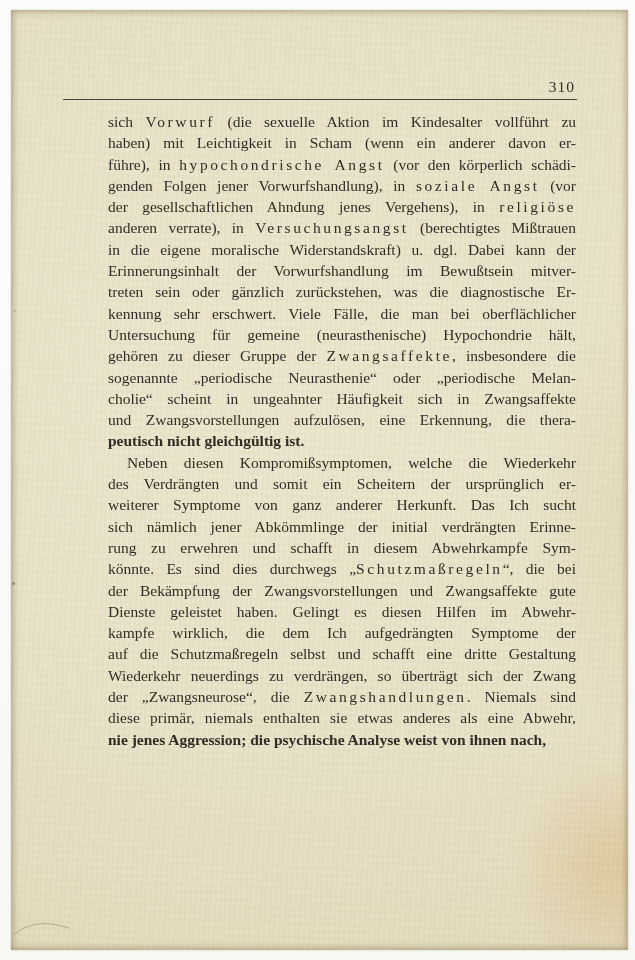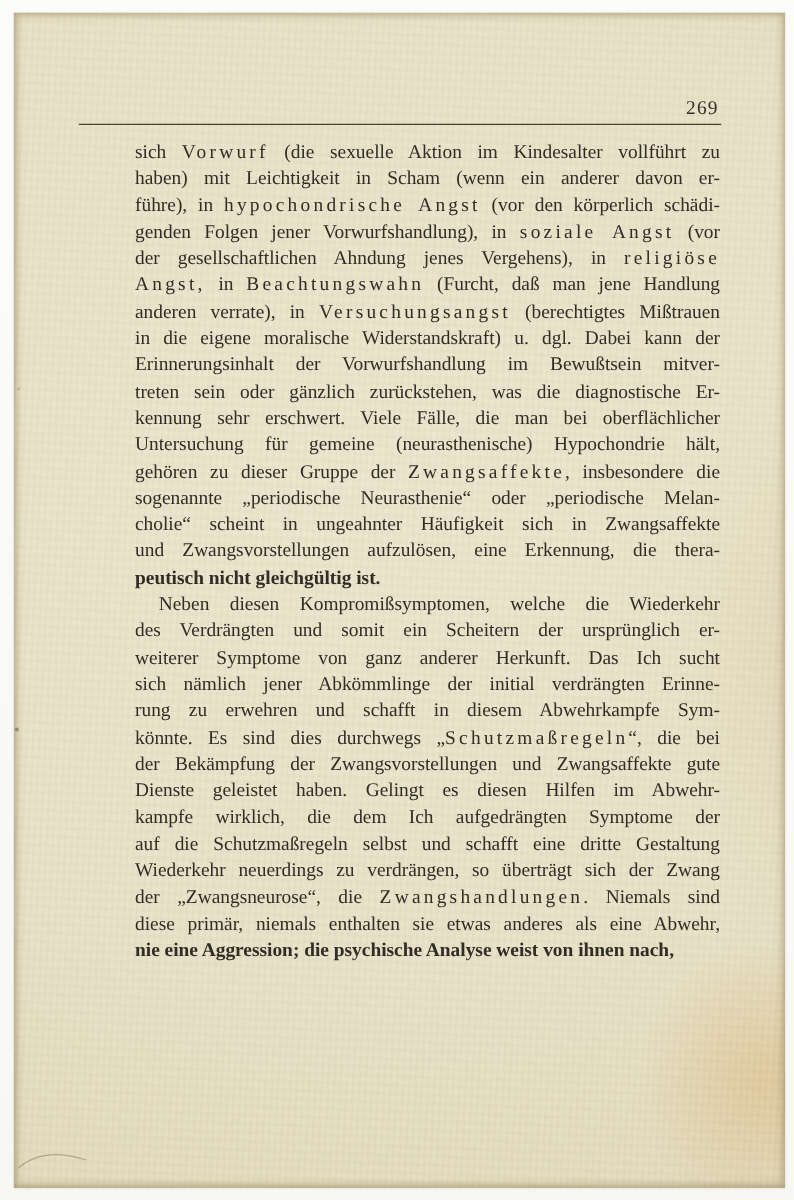--- a/index.html
+++ b/index.html
@@ -123,33 +123,32 @@
   .speck2 { left: 3px; top: 300px; width: 2px; height: 2px; opacity: 0.25; }
 </style>
 </head>
 <body>
 
 <div class="scan-bg">
   <div class="paper">
     <div class="grain"></div>
 
     <div class="running-header">
-      <div class="header-pagenum">269</div>
+      <div class="header-pagenum">310</div>
     </div>
 
     <div class="header-rule"></div>
 
     <div class="body-text">
         <div class="paragraph">
           <div class="ln">sich <span class="sp">Vorwurf</span> (die sexuelle Aktion im Kindesalter vollführt zu</div>
           <div class="ln">haben) mit Leichtigkeit in Scham (wenn ein anderer davon er-</div>
           <div class="ln">führe), in <span class="sp">hypochondrische Angst</span> (vor den körperlich schädi-</div>
           <div class="ln">genden Folgen jener Vorwurfshandlung), in <span class="sp">soziale Angst</span> (vor</div>
           <div class="ln">der gesellschaftlichen Ahndung jenes Vergehens), in <span class="sp">religiöse</span></div>
-          <div class="ln"><span class="sp">Angst,</span> in <span class="sp">Beachtungswahn</span> (Furcht, daß man jene Handlung</div>
           <div class="ln">anderen verrate), in <span class="sp">Versuchungsangst</span> (berechtigtes Mißtrauen</div>
           <div class="ln">in die eigene moralische Widerstandskraft) u. dgl. Dabei kann der</div>
           <div class="ln">Erinnerungsinhalt der Vorwurfshandlung im Bewußtsein mitver-</div>
           <div class="ln">treten sein oder gänzlich zurückstehen, was die diagnostische Er-</div>
           <div class="ln">kennung sehr erschwert. Viele Fälle, die man bei oberflächlicher</div>
           <div class="ln">Untersuchung für gemeine (neurasthenische) Hypochondrie hält,</div>
           <div class="ln">gehören zu dieser Gruppe der <span class="sp">Zwangsaffekte</span>, insbesondere die</div>
           <div class="ln">sogenannte „periodische Neurasthenie“ oder „periodische Melan-</div>
           <div class="ln">cholie“ scheint in ungeahnter Häufigkeit sich in Zwangsaffekte</div>
           <div class="ln">und Zwangsvorstellungen aufzulösen, eine Erkennung, die thera-</div>
@@ -162,21 +161,21 @@
           <div class="ln">sich nämlich jener Abkömmlinge der initial verdrängten Erinne-</div>
           <div class="ln">rung zu erwehren und schafft in diesem Abwehrkampfe Sym-</div>
           <div class="ln">könnte. Es sind dies durchwegs „<span class="sp">Schutzmaßregeln</span>“, die bei</div>
           <div class="ln">der Bekämpfung der Zwangsvorstellungen und Zwangsaffekte gute</div>
           <div class="ln">Dienste geleistet haben. Gelingt es diesen Hilfen im Abwehr-</div>
           <div class="ln">kampfe wirklich, die dem Ich aufgedrängten Symptome der</div>
           <div class="ln">auf die Schutzmaßregeln selbst und schafft eine dritte Gestaltung</div>
           <div class="ln">Wiederkehr neuerdings zu verdrängen, so überträgt sich der Zwang</div>
           <div class="ln">der „Zwangsneurose“, die <span class="sp">Zwangshandlungen</span>. Niemals sind</div>
           <div class="ln">diese primär, niemals enthalten sie etwas anderes als eine Abwehr,</div>
-          <div class="ln last">nie eine Aggression; die psychische Analyse weist von ihnen nach,</div>
+          <div class="ln last">nie jenes Aggression; die psychische Analyse weist von ihnen nach,</div>
         </div>
       </div>
 
     <svg class="hair-mark" viewBox="0 0 60 22">
       <path d="M2 20 C 14 10, 30 6, 56 14" fill="none" stroke="rgba(110,100,78,0.45)" stroke-width="1"></path>
     </svg>
     <div class="speck speck1"></div>
     <div class="speck speck2"></div>
   </div>
 </div>

